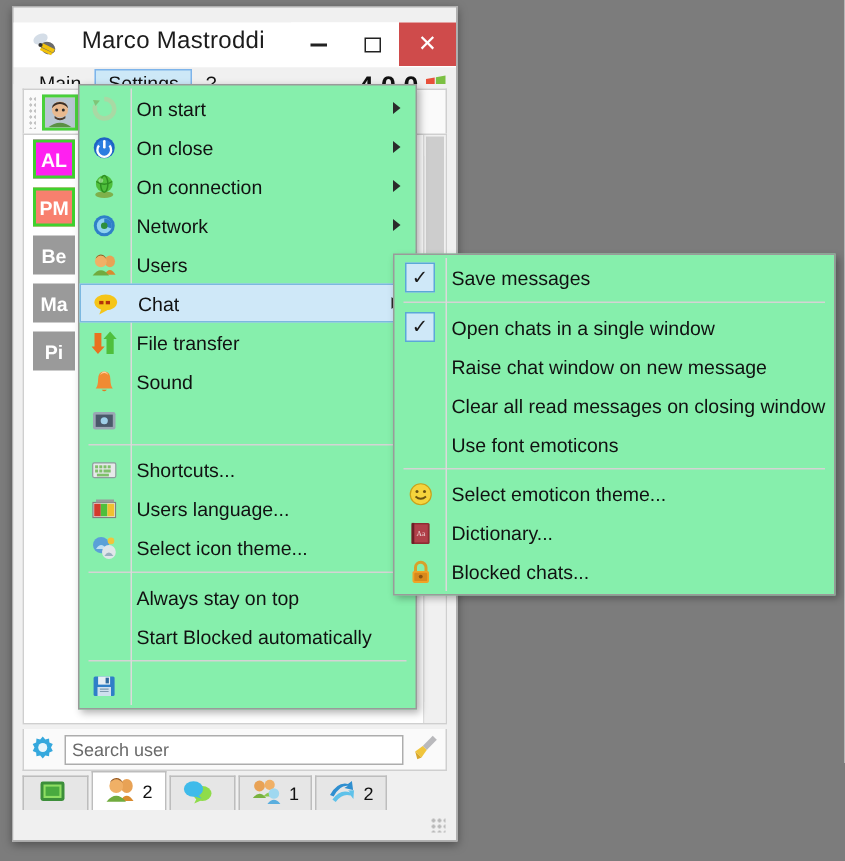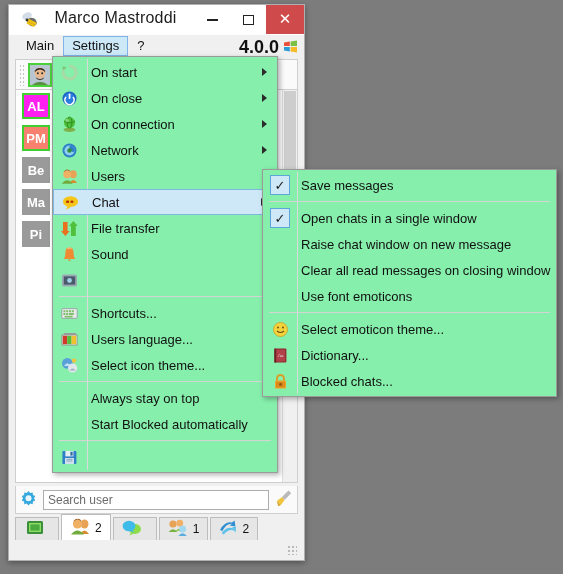--- a/index.html
+++ b/index.html
@@ -16,20 +16,21 @@
   #app-window{
     position:absolute;left:8px;top:4px;width:297px;height:557px;
     background:#f0f0f0;
     border:1px solid #b0b0b0;
     box-shadow:0 2px 6px rgba(0,0,0,.35);
     box-sizing:border-box;
   }
   #title-bar{
     height:30px;position:relative;background:#ffffff;
     border-bottom:0px solid #ddd;
+    margin-top:10px;
   }
   #title-bar .app-icon{
     position:absolute;left:12px;top:6px;width:18px;height:18px;
   }
   #title-text{
     position:absolute;left:0;right:0;top:4px;text-align:center;
     font-size:16px;color:#1c1c1c;letter-spacing:.2px;
     padding-right:104px;padding-left:22px;
   }
   .win-btn{

